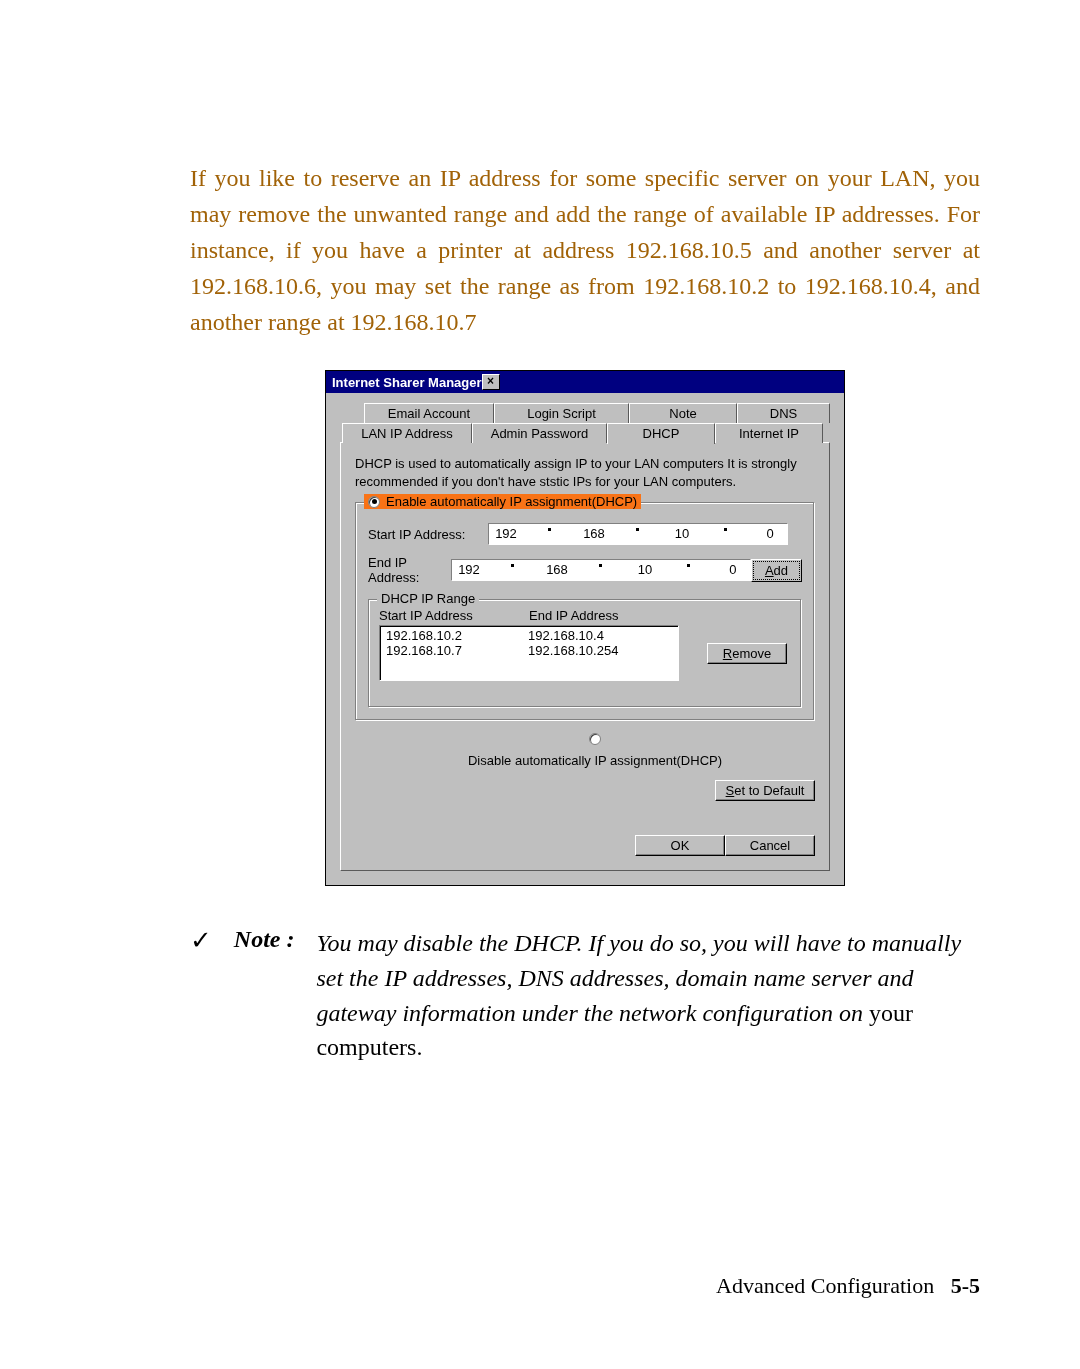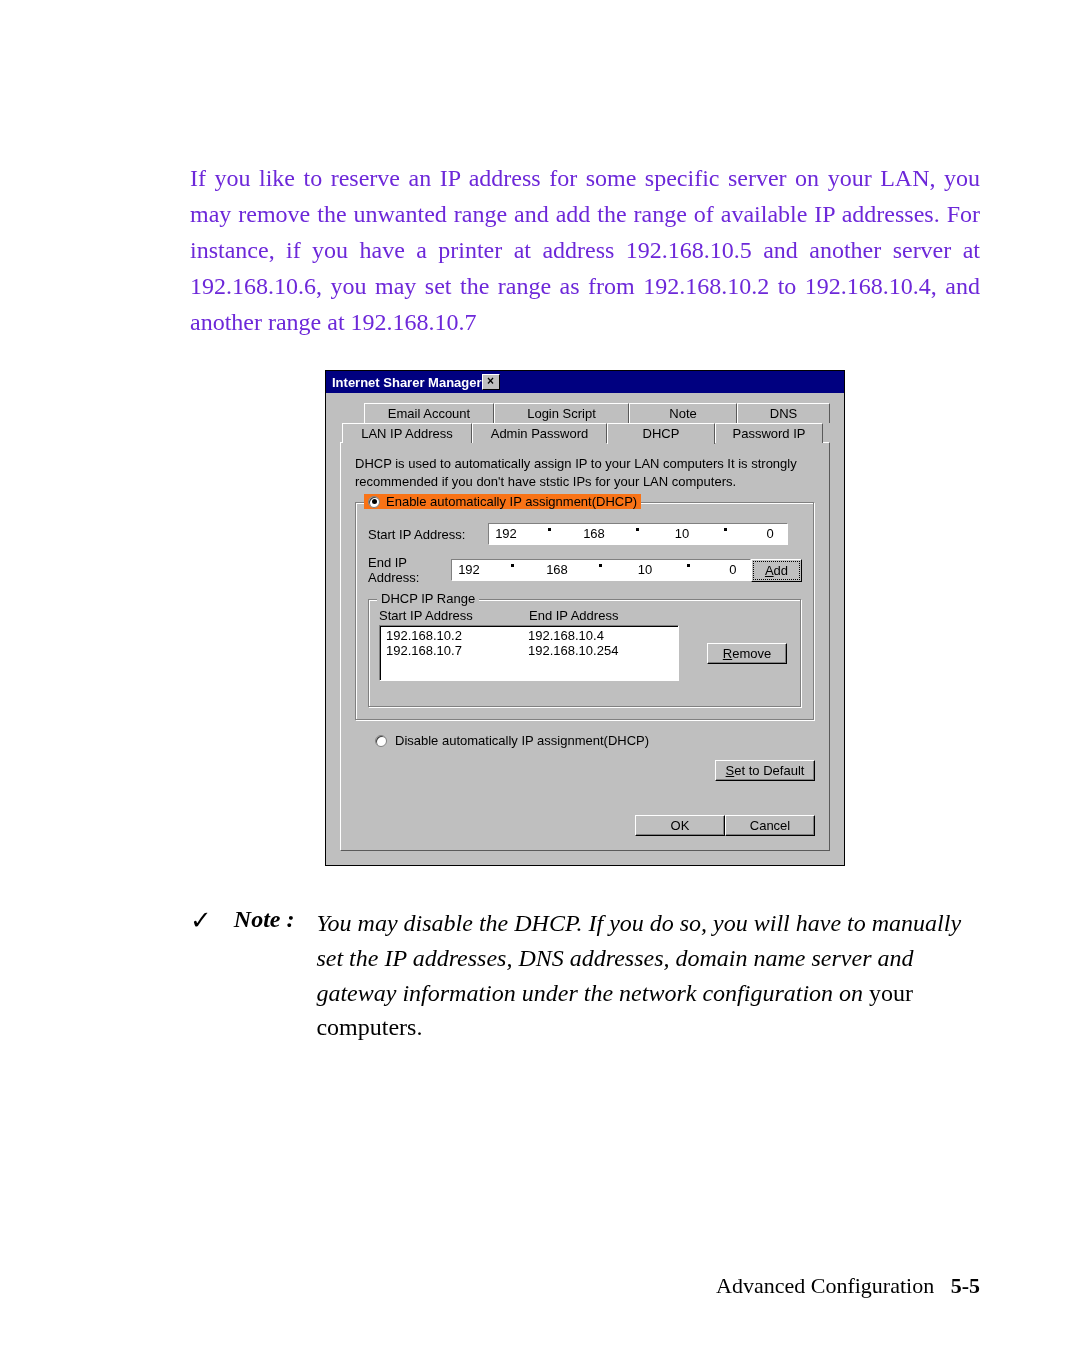--- a/index.html
+++ b/index.html
@@ -11,21 +11,21 @@
     width: 1080px;
     height: 1369px;
     position: relative;
   }
   .page {
     padding: 160px 100px 0 190px;
   }
   .body-text {
     font-size: 24px;
     line-height: 1.5;
-    color: #6d28d9;
+    color: #a16207;
     text-align: justify;
     margin-bottom: 30px;
   }
 
   
   .dialog {
     width: 520px;
     margin: 0 auto 40px auto;
     background: #bfbfbf;
     border: 1px solid #000;
@@ -231,21 +231,21 @@
     padding:2px 6px;
     font-size:13px;
     display:flex;flex-direction:column;
     width:300px;
   }
   .listrow{display:flex;}
   .listrow .c1{width:142px;}
   .remove-row{display:flex;align-items:flex-start;gap:28px;}
   .btn-remove{width:80px;align-self:center;}
   .radio-row{
-    display:flex;align-items:center;gap:8px;margin:8px 0 12px 20px;
+    display:flex;align-items:center;gap:8px;margin:8px 0 12px 20px;flex-direction:column;
   }
   .btn-default-row{display:flex;justify-content:flex-end;margin-top:4px;}
   .btn-default{width:100px;}
   .dialog-footer{
     display:flex;justify-content:flex-end;gap:0;
     padding:4px 0 0 0;margin-top:30px;
   }
   .btn-ok,.btn-cancel{width:90px;}
   .u{text-decoration:underline;}
 
@@ -283,21 +283,21 @@
         <div class="tab-row back">
           <div class="tab back1">Email Account</div>
           <div class="tab back2">Login Script</div>
           <div class="tab back3">Note</div>
           <div class="tab back4">DNS</div>
         </div>
         <div class="tab-row front">
           <div class="tab front1">LAN IP Address</div>
           <div class="tab front2">Admin Password</div>
           <div class="tab front3 selected">DHCP</div>
-          <div class="tab front4">Password IP</div>
+          <div class="tab front4">Internet IP</div>
         </div>
         <div class="tab-panel">
           <div class="desc">DHCP is used to automatically assign IP to your LAN computers It is strongly recommended if you don't have ststic IPs for your LAN computers.</div>
 
           <div class="fieldset">
             <div class="fieldset-legend">
               <span class="radio checked"></span>
               <span>Enable automatically IP assignment(DHCP)</span>
             </div>
 

